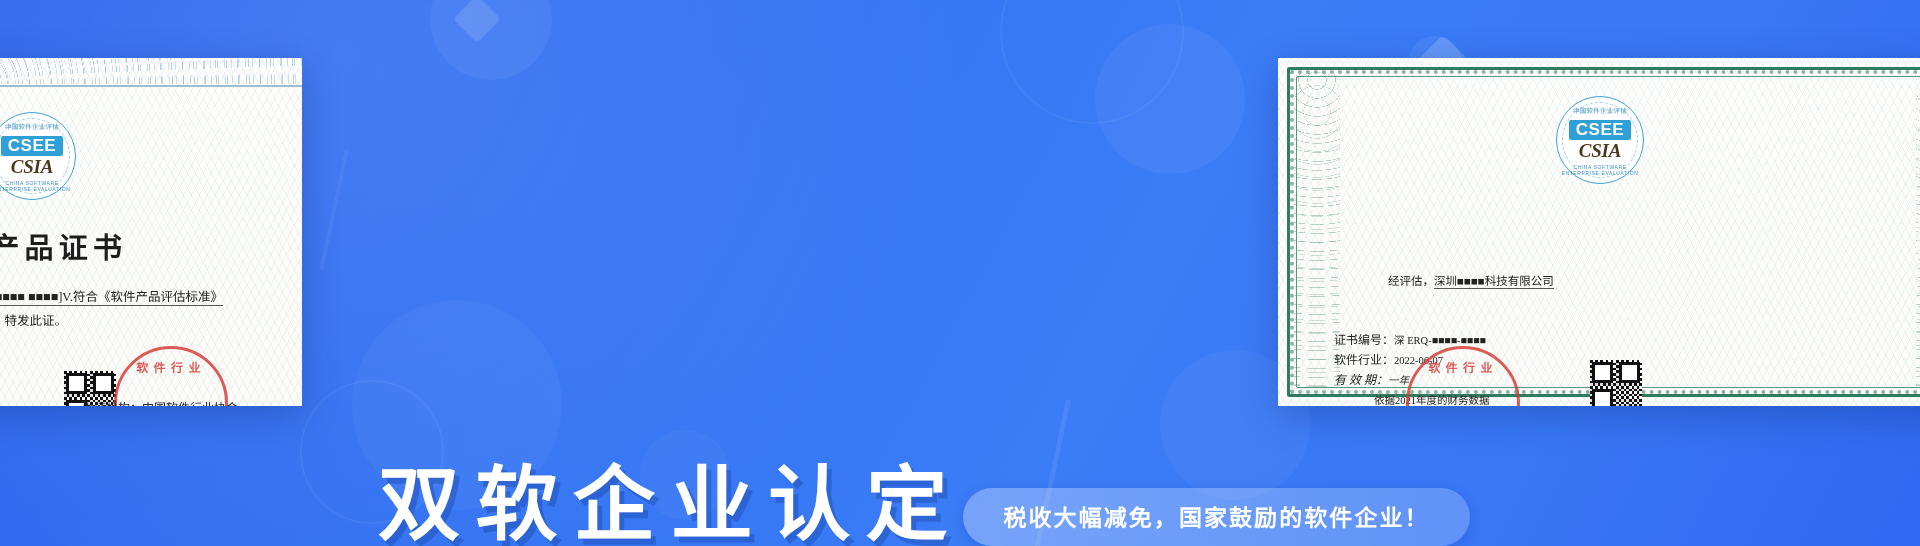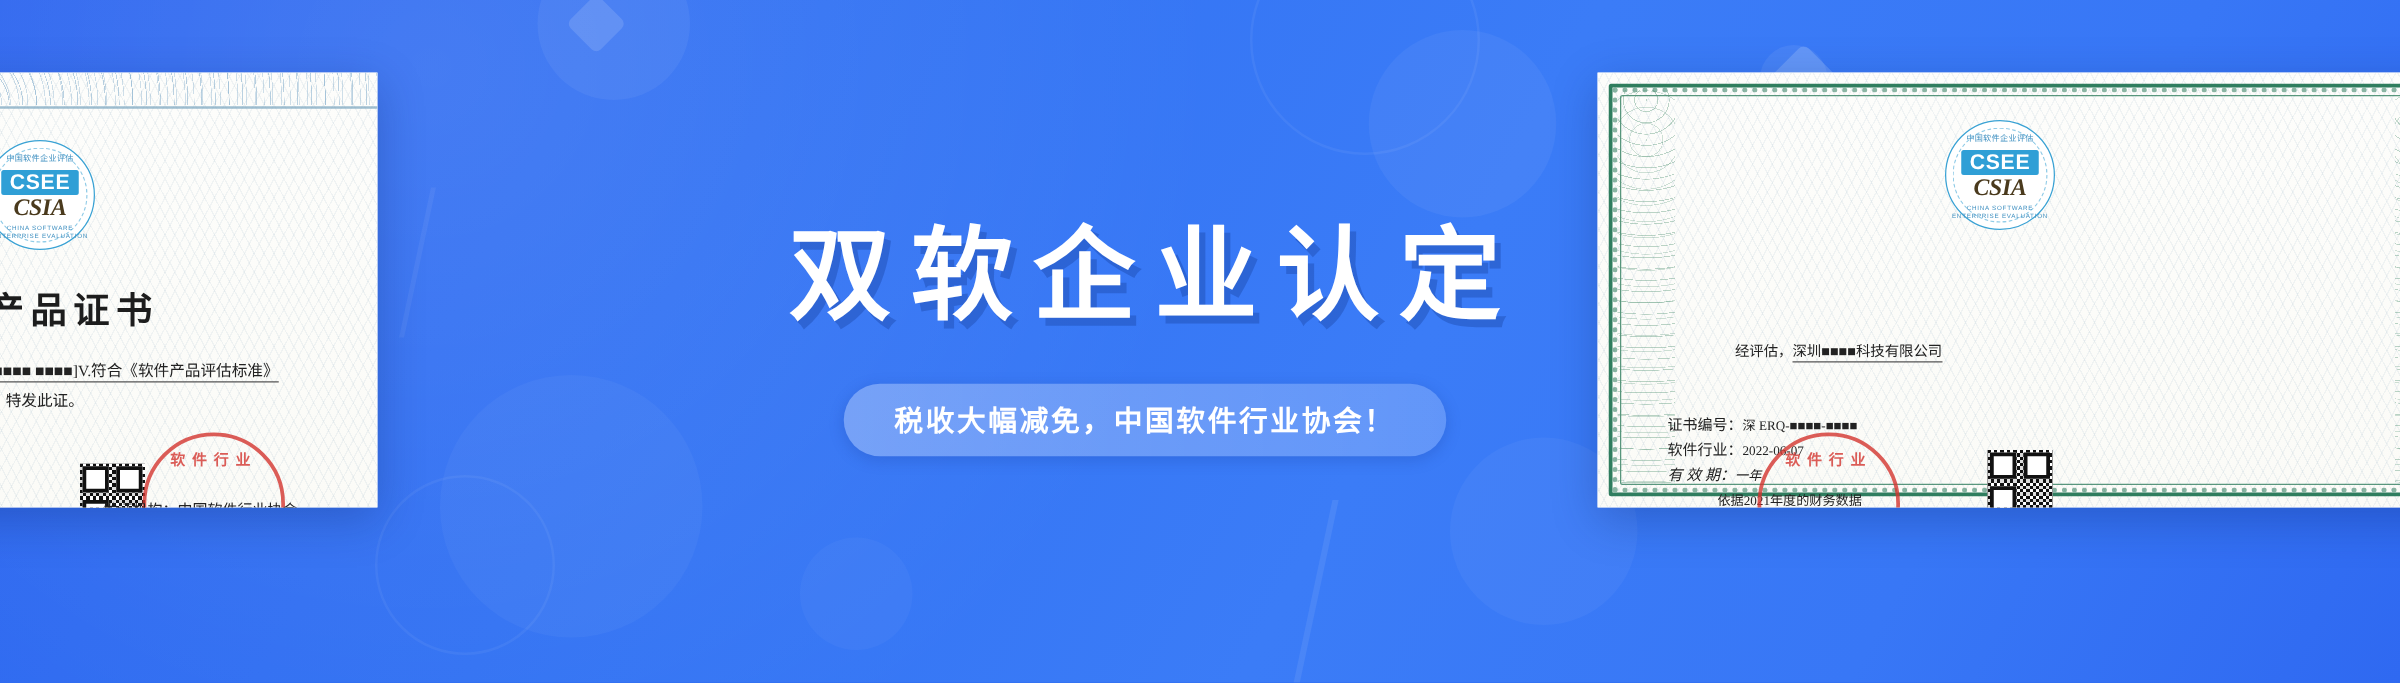--- a/index.html
+++ b/index.html
@@ -36,21 +36,21 @@
     left:460px;top:2px;width:34px;height:34px;
     background:rgba(255,255,255,.13);
     transform:rotate(45deg);border-radius:5px;
   }
   .bar1{left:1050px;top:400px;width:5px;height:150px;background:rgba(255,255,255,.08);transform:skewX(-12deg);}
   .bar2{left:332px;top:150px;width:4px;height:120px;background:rgba(255,255,255,.06);transform:skewX(-12deg);}
 
   
   .center{
     position:absolute;left:0;top:0;width:1832px;height:546px;
-    display:flex;flex-direction:column;align-items:center;justify-content:center;
+    display:flex;flex-direction:row;align-items:flex-end;justify-content:center;
   }
   .main-title{
     font-size:82px;font-weight:bold;color:#ffffff;
     letter-spacing:.19em;text-indent:.19em;
     line-height:1;margin:0 0 0 0;
     text-shadow:5px 6px 0 rgba(24,66,160,.38);
     white-space:nowrap;
     font-family:"Liberation Sans","DejaVu Sans",sans-serif;
   }
   .badge{
@@ -275,16 +275,16 @@
 
     </div>
 
     <div class="qr" style="left:312px;top:302px;">
         <i></i>
       </div>
   </div>
 
   <div class="center">
     <h1 class="main-title">双软企业认定</h1>
-    <div class="badge">税收大幅减免，中国软件行业协会！</div>
+    <div class="badge">税收大幅减免，国家鼓励的软件企业！</div>
   </div>
 
 </div>
 
 </body></html>

